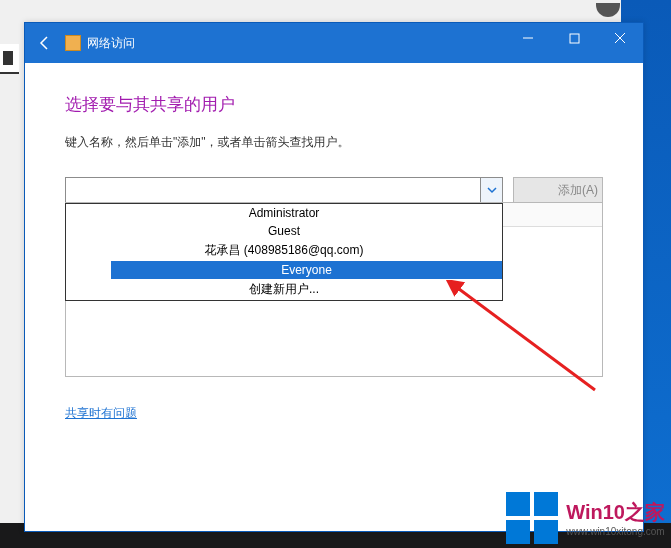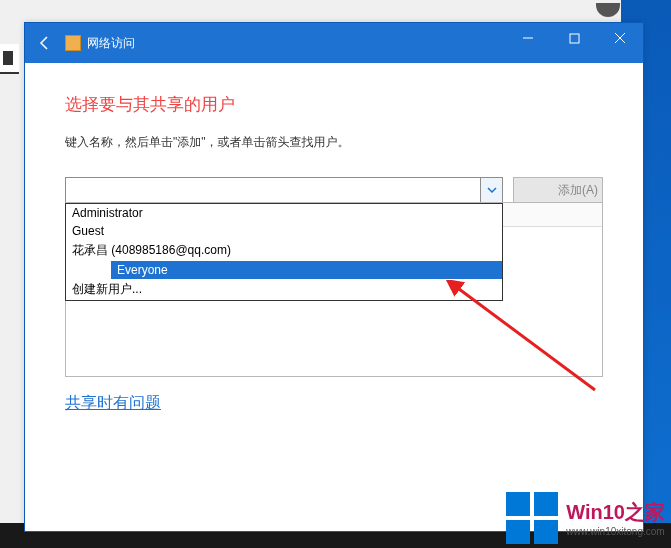--- a/index.html
+++ b/index.html
@@ -50,21 +50,21 @@
   }
   .titlebar .title { font-size:12px; color:#fff; }
   .win-controls {
     position:absolute; right:0; top:0; display:flex; height:30px;
   }
   .win-btn { width:46px; height:30px; display:flex; align-items:center; justify-content:center; color:#fff; }
   .win-btn svg { stroke:#fff; fill:none; }
   .content {
     flex:1; padding: 30px 40px 18px 40px; position:relative;
   }
-  .heading { color:#ef4444; font-size:17px; margin-bottom:18px; }
+  .heading { color:#a21caf; font-size:17px; margin-bottom:18px; }
   .instructions { color:#333; font-size:12px; margin-bottom:26px; }
   .input-row { display:flex; gap:10px; align-items:stretch; }
   .combo {
     flex:1; position:relative; height:26px;
   }
   .combo input {
     width:100%; height:100%; border:1px solid #8c8c8c; padding:0 26px 0 6px;
     font-size:12px; outline:none;
   }
   .combo .drop-btn {
@@ -75,31 +75,31 @@
   .combo .drop-btn svg { stroke:#1d72d2; fill:none; stroke-width:1.5; }
   .add-btn {
     width:90px; height:26px; background:#e6e6e6; border:1px solid #b8b8b8;
     color:#888; font-size:12px; display:flex; align-items:center; justify-content:center;padding-left:40px;
   }
   .dropdown-list {
     position:absolute; left:0; top:26px; width:100%;
     background:#fff; border:1px solid #333; z-index:5;
     font-size:12px;
   }
-  .dropdown-list .opt { padding:2px 6px; color:#000; }
+  .dropdown-list .opt { padding:2px 6px; color:#000;text-align:center; }
   .dropdown-list .opt.selected { background:#1d72d2; color:#fff;margin-left:45px; }
   .list-box {
     margin-top:-1px; width:100%; height:175px; border:1px solid #b8b8b8;
     position:relative;
   }
   .list-header {
     height:24px; border-bottom:1px solid #ddd; background:#fafafa;
   }
   .help-link {
-    margin-top:16px; color:#1d72d2; font-size:16px; text-decoration:underline;
+    margin-top:28px; color:#1d72d2; font-size:12px; text-decoration:underline;
     display:inline-block; cursor:pointer;
   }
   
   .arrow {
     position:absolute;
     left:445px; top:280px;
     pointer-events:none;
     z-index:20;
   }
   

